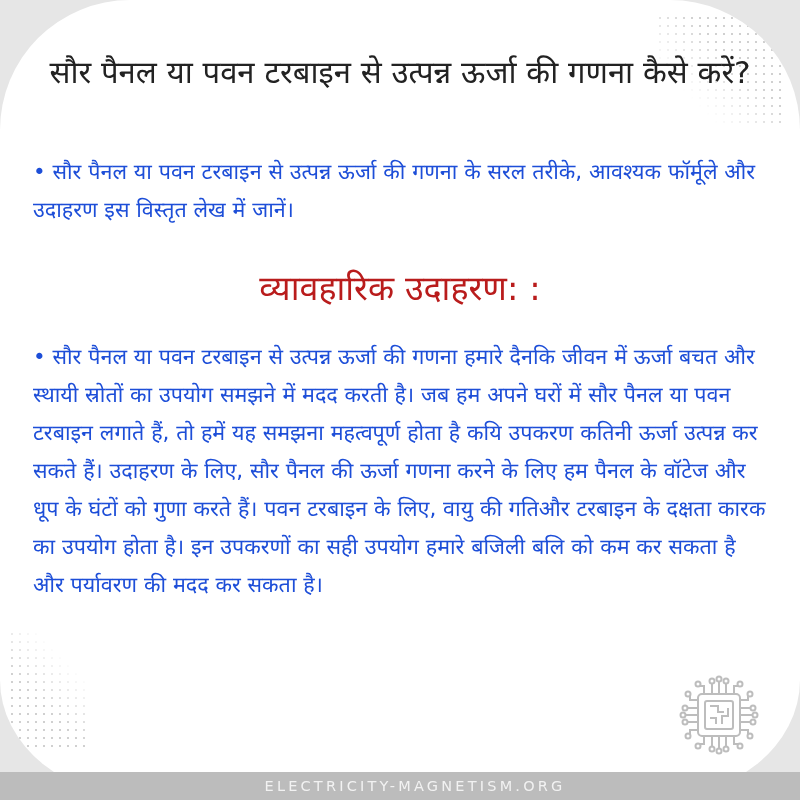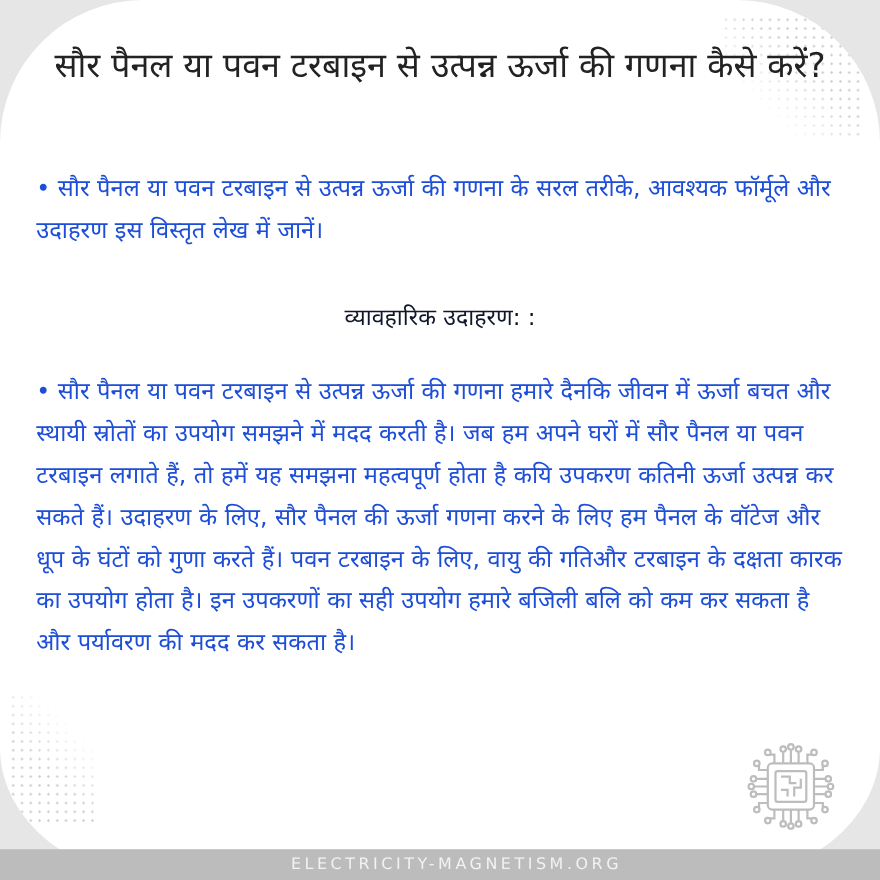--- a/index.html
+++ b/index.html
@@ -35,42 +35,42 @@
       font-size: 31px; line-height: 48px;
     }
     .p {
       position: absolute; left: 33px; right: 30px;
       color: #1d4ed8; font-size: 21.5px; line-height: 38px;
       text-align: left;
     }
     .p1 { top: 153px; }
     .subhead {
       position: absolute; left: 0; right: 0; top: 268px;
-      text-align: center; color: #0f172a; font-size: 21px; line-height: 40px;
+      text-align: center; color: #b91c1c; font-size: 34px; line-height: 40px;
     }
     .p2 { top: 338px; }
     .chip {
       position: absolute; left: 676px; top: 672px; width: 86px; height: 86px;
     }
     .footer {
       position: absolute; left: 0; right: 0; top: 772px; height: 28px;
       background: #bcbcbc;
       text-align: center; color: #f2f2f2;
       font-family: "DejaVu Sans", sans-serif; font-size: 14.5px;
       letter-spacing: 3.2px; line-height: 28px; padding-left: 30px;
     }
   </style>
 </head>
 <body>
 
 <div class="card">
   <div class="dots-tr"></div>
   <div class="dots-bl"></div>
 
-  <h1 class="title" style="margin:0;font-weight:normal;">सौर पैनल या पवन टरबाइन से उत्पन्न ऊर्जा की गणना कैसे करें?</h1>
+  <h1 class="title" style="margin:12px;font-weight:normal;">सौर पैनल या पवन टरबाइन से उत्पन्न ऊर्जा की गणना कैसे करें?</h1>
 
   <p class="p p1" style="margin:0;">• सौर पैनल या पवन टरबाइन से उत्पन्न ऊर्जा की गणना के सरल तरीके, आवश्यक फॉर्मूले और उदाहरण इस विस्तृत लेख में जानें।</p>
 
   <h2 class="subhead" style="margin:0;font-weight:normal;">व्यावहारिक उदाहरण: :</h2>
 
   <p class="p p2" style="margin:0;">• सौर पैनल या पवन टरबाइन से उत्पन्न ऊर्जा की गणना हमारे दैनकि जीवन में ऊर्जा बचत और स्थायी स्रोतों का उपयोग समझने में मदद करती है। जब हम अपने घरों में सौर पैनल या पवन टरबाइन लगाते हैं, तो हमें यह समझना महत्वपूर्ण होता है कयि उपकरण कतिनी ऊर्जा उत्पन्न कर सकते हैं। उदाहरण के लिए, सौर पैनल की ऊर्जा गणना करने के लिए हम पैनल के वॉटेज और धूप के घंटों को गुणा करते हैं। पवन टरबाइन के लिए, वायु की गतिऔर टरबाइन के दक्षता कारक का उपयोग होता है। इन उपकरणों का सही उपयोग हमारे बजिली बलि को कम कर सकता है और पर्यावरण की मदद कर सकता है।</p>
 
   <svg class="chip" viewBox="0 0 86 86" fill="none" stroke="#bdbdbd" stroke-width="2">
     <rect x="22" y="22" width="42" height="42" rx="4"></rect>
     <rect x="29" y="29" width="28" height="28" rx="2"></rect>

